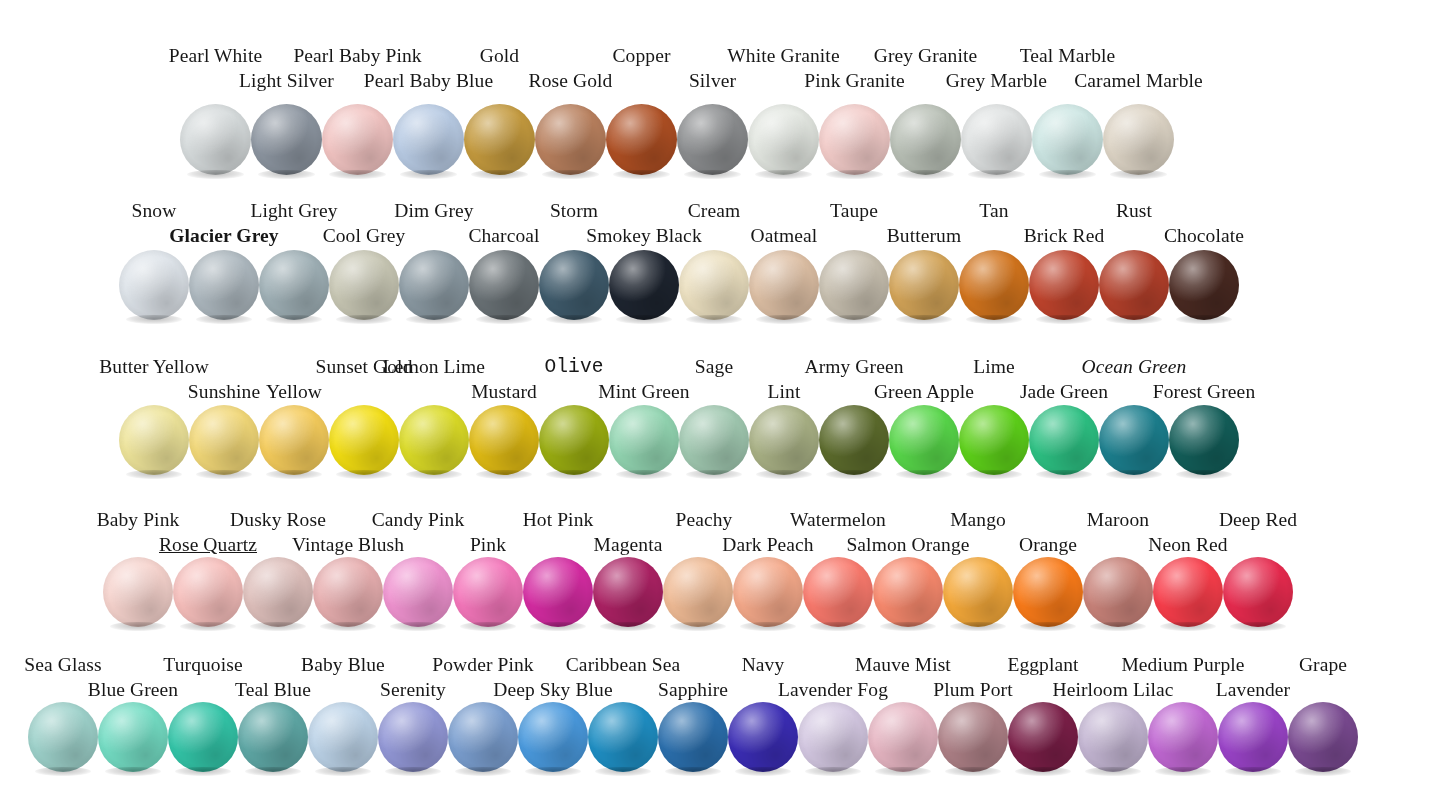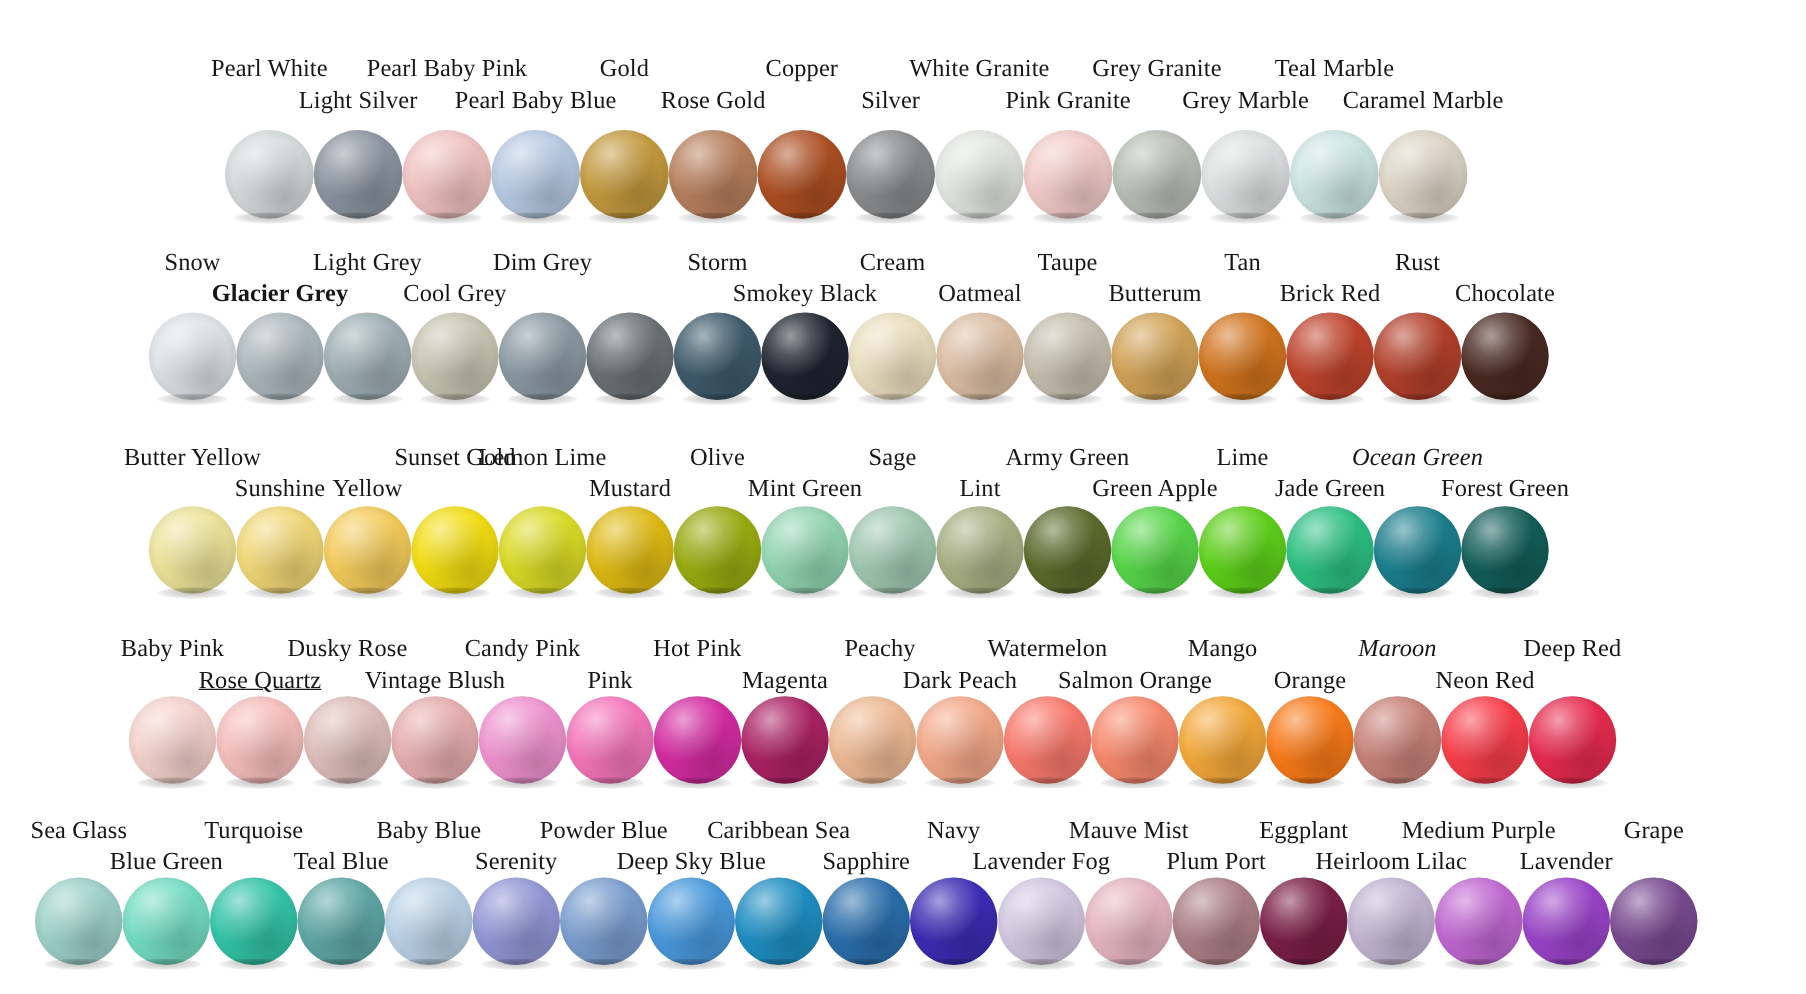--- a/index.html
+++ b/index.html
@@ -152,20 +152,21 @@
         </div>
       </div>
     </div>
     <div class="row" style="top: 199px;">
       <div class="labels">
         <div class="label top" style="left: 44px; width: 220px;">Snow</div>
         <div class="label bot" style="left: 114px; width: 220px; font-weight: bold;">Glacier Grey</div>
         <div class="label top" style="left: 184px; width: 220px;">Light Grey</div>
         <div class="label bot" style="left: 254px; width: 220px;">Cool Grey</div>
         <div class="label top" style="left: 324px; width: 220px;">Dim Grey</div>
+        <div class="label bot" style="left: 394px; width: 220px;">Charcoal</div>
         <div class="label top" style="left: 464px; width: 220px;">Storm</div>
         <div class="label bot" style="left: 534px; width: 220px;">Smokey Black</div>
         <div class="label top" style="left: 604px; width: 220px;">Cream</div>
         <div class="label bot" style="left: 674px; width: 220px;">Oatmeal</div>
         <div class="label top" style="left: 744px; width: 220px;">Taupe</div>
         <div class="label bot" style="left: 814px; width: 220px;">Butterum</div>
         <div class="label top" style="left: 884px; width: 220px;">Tan</div>
         <div class="label bot" style="left: 954px; width: 220px;">Brick Red</div>
         <div class="label top" style="left: 1024px; width: 220px;">Rust</div>
         <div class="label bot" style="left: 1094px; width: 220px;">Chocolate</div>
@@ -238,21 +239,21 @@
       </div>
     </div>
     <div class="row" style="top: 355px;">
       <div class="labels">
         <div class="label top" style="left: 44px; width: 220px;">Butter Yellow</div>
         <div class="label bot" style="left: 114px; width: 220px;">Sunshine</div>
         <div class="label bot" style="left: 184px; width: 220px;">Yellow</div>
         <div class="label top" style="left: 254px; width: 220px;">Sunset Gold</div>
         <div class="label top" style="left: 324px; width: 220px;">Lemon Lime</div>
         <div class="label bot" style="left: 394px; width: 220px;">Mustard</div>
-        <div class="label top" style="left: 464px; width: 220px;">Olive</div>
+        <div class="label top" style="left: 464px; width: 220px; font-family: Liberation Mono, monospace;">Olive</div>
         <div class="label bot" style="left: 534px; width: 220px;">Mint Green</div>
         <div class="label top" style="left: 604px; width: 220px;">Sage</div>
         <div class="label bot" style="left: 674px; width: 220px;">Lint</div>
         <div class="label top" style="left: 744px; width: 220px;">Army Green</div>
         <div class="label bot" style="left: 814px; width: 220px;">Green Apple</div>
         <div class="label top" style="left: 884px; width: 220px;">Lime</div>
         <div class="label bot" style="left: 954px; width: 220px;">Jade Green</div>
         <div class="label top" style="left: 1024px; width: 220px; font-style: italic;">Ocean Green</div>
         <div class="label bot" style="left: 1094px; width: 220px;">Forest Green</div>
       </div>
@@ -332,21 +333,21 @@
         <div class="label top" style="left: 308px; width: 220px;">Candy Pink</div>
         <div class="label bot" style="left: 378px; width: 220px;">Pink</div>
         <div class="label top" style="left: 448px; width: 220px;">Hot Pink</div>
         <div class="label bot" style="left: 518px; width: 220px;">Magenta</div>
         <div class="label top" style="left: 594px; width: 220px;">Peachy</div>
         <div class="label bot" style="left: 658px; width: 220px;">Dark Peach</div>
         <div class="label top" style="left: 728px; width: 220px;">Watermelon</div>
         <div class="label bot" style="left: 798px; width: 220px;">Salmon Orange</div>
         <div class="label top" style="left: 868px; width: 220px;">Mango</div>
         <div class="label bot" style="left: 938px; width: 220px;">Orange</div>
-        <div class="label top" style="left: 1008px; width: 220px; font-style: italic;">Maroon</div>
+        <div class="label top" style="left: 1008px; width: 220px;">Maroon</div>
         <div class="label bot" style="left: 1078px; width: 220px;">Neon Red</div>
         <div class="label top" style="left: 1148px; width: 220px;">Deep Red</div>
       </div>
       <div class="beads" style="height: 70px; margin-top: -3px;">
         <div class="bead" title="Baby Pink" style="left: 103px; width: 70px; height: 70px; background: rgb(246, 211, 205);">
           <div class="sheen"></div>
           <div class="shadow"></div>
         </div>
         <div class="bead" title="Rose Quartz" style="left: 173px; width: 70px; height: 70px; background: rgb(247, 191, 188);">
           <div class="sheen"></div>
@@ -415,21 +416,21 @@
       </div>
     </div>
     <div class="row" style="top: 653px;">
       <div class="labels">
         <div class="label top" style="left: -47px; width: 220px;">Sea Glass</div>
         <div class="label bot" style="left: 23px; width: 220px;">Blue Green</div>
         <div class="label top" style="left: 93px; width: 220px;">Turquoise</div>
         <div class="label bot" style="left: 163px; width: 220px;">Teal Blue</div>
         <div class="label top" style="left: 233px; width: 220px;">Baby Blue</div>
         <div class="label bot" style="left: 303px; width: 220px;">Serenity</div>
-        <div class="label top" style="left: 373px; width: 220px;">Powder Blue</div>
+        <div class="label top" style="left: 373px; width: 220px;">Powder Pink</div>
         <div class="label bot" style="left: 443px; width: 220px;">Deep Sky Blue</div>
         <div class="label top" style="left: 513px; width: 220px;">Caribbean Sea</div>
         <div class="label bot" style="left: 583px; width: 220px;">Sapphire</div>
         <div class="label top" style="left: 653px; width: 220px;">Navy</div>
         <div class="label bot" style="left: 723px; width: 220px;">Lavender Fog</div>
         <div class="label top" style="left: 793px; width: 220px;">Mauve Mist</div>
         <div class="label bot" style="left: 863px; width: 220px;">Plum Port</div>
         <div class="label top" style="left: 933px; width: 220px;">Eggplant</div>
         <div class="label bot" style="left: 1003px; width: 220px;">Heirloom Lilac</div>
         <div class="label top" style="left: 1073px; width: 220px;">Medium Purple</div>

